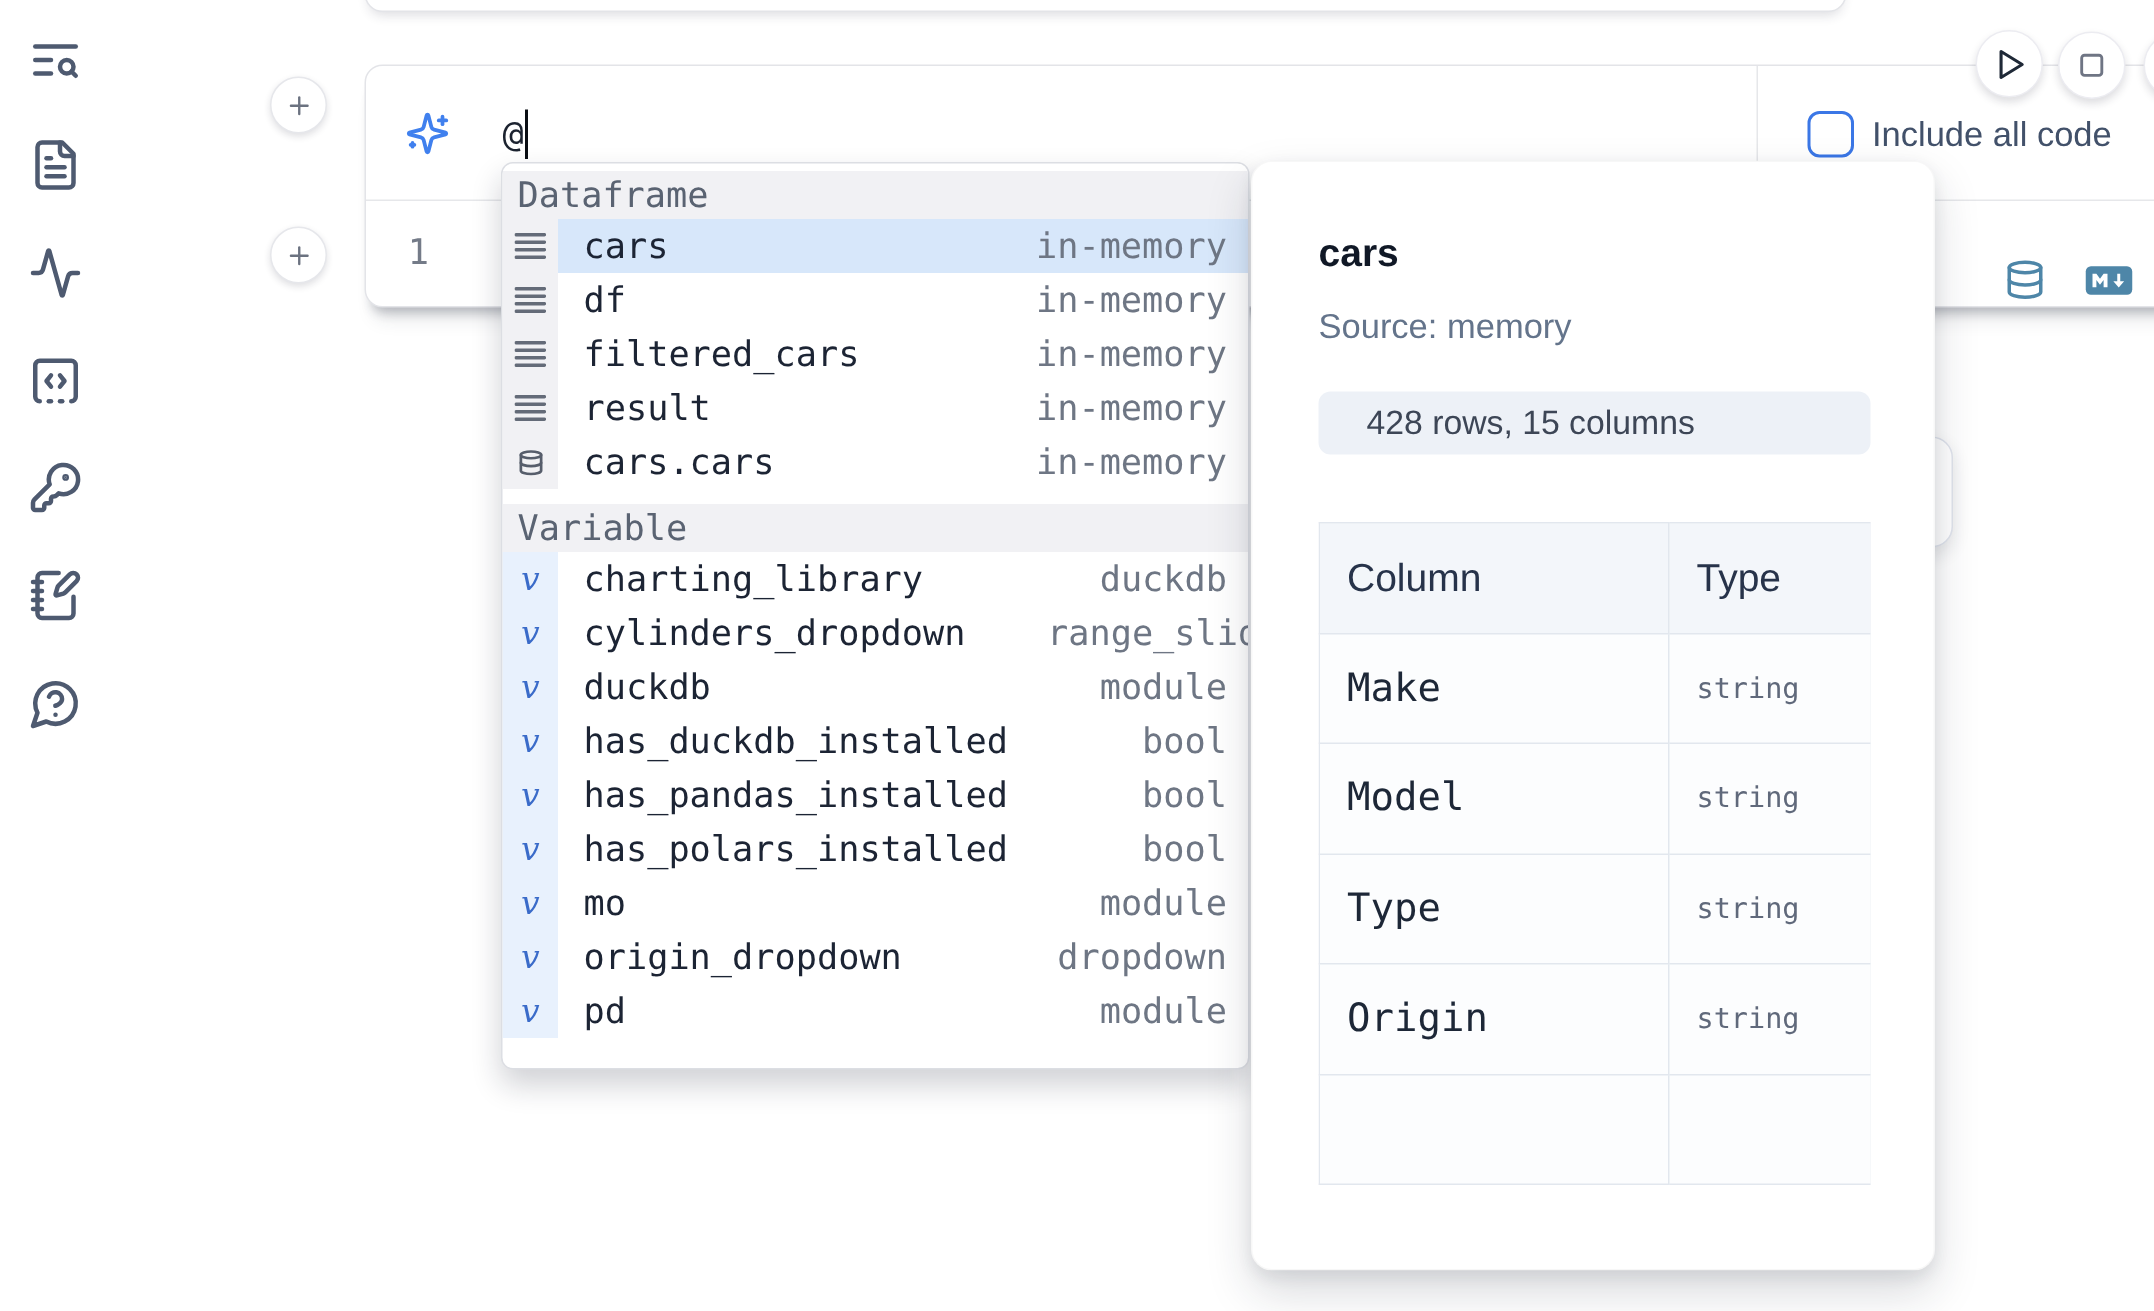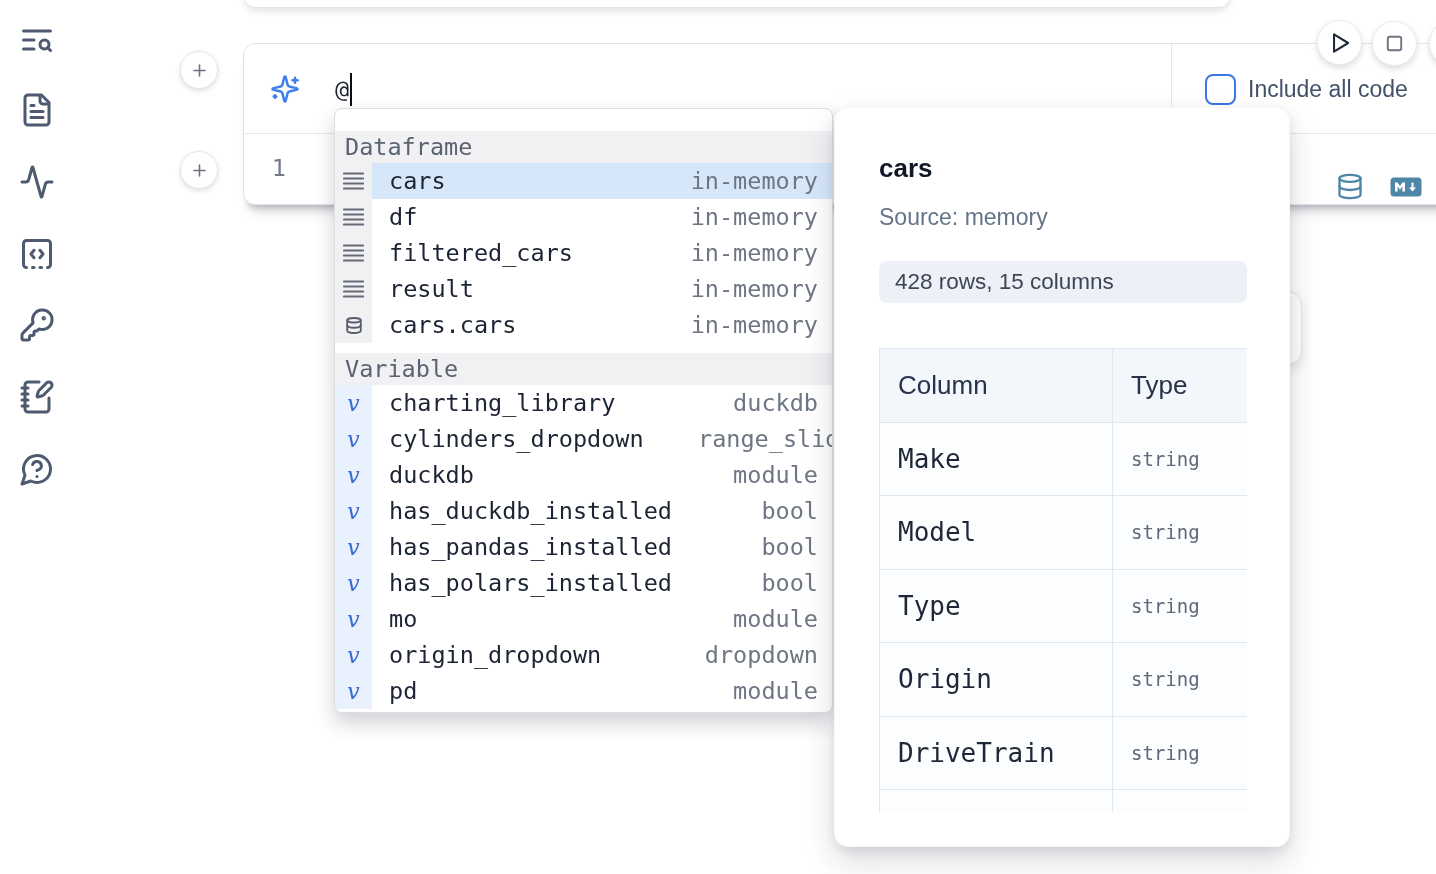--- a/index.html
+++ b/index.html
@@ -67,21 +67,21 @@
   .ai-floating .bar-icon { width: 4px; height: 18px; background: #8a90a0; border-radius: 1px; margin-right: 8px; flex: 0 0 4px; }
   .ai-floating .ai-label { font-size: 23px; font-weight: bold; color: #2f3949; }
 
   
   .dropdown { position: absolute; left: 334px; top: 108px; width: 499px; height: 605px;
     background: #fff; border: 1px solid #dcdee3; border-radius: 8px;
     box-shadow: 0 10px 20px rgba(20,25,45,.2); z-index: 4; overflow: hidden; }
   .dd-inner { padding-top: 5px; }
   .dd-section-header { height: 32px; margin-top: 10px; background: #f1f1f4; display: flex;
     align-items: center; padding-left: 10px; font-size: 23.5px; color: #5a6372; }
-  .dd-section-header.first { margin-top: 17px; }
+  .dd-section-header.first { margin-top: 0; }
   .dd-item { height: 36px; display: flex; align-items: stretch; cursor: pointer; }
   .dd-gutter { width: 37px; flex: 0 0 37px; display: flex; align-items: center; justify-content: center; }
   .dd-gutter.kind-dataframe, .dd-gutter.kind-table { background: #f1f1f4; }
   .dd-gutter.kind-variable { background: #e8f1fd; }
   .dd-content { flex: 1 1 auto; display: flex; align-items: center; padding-left: 17px;
     padding-right: 14px; min-width: 0; column-gap: 16px; }
   .dd-item.selected .dd-content { background: #d7e7fa; }
   .dd-label { font-size: 23.5px; color: #1c2434; white-space: pre; }
   .dd-detail { margin-left: auto; font-size: 23.5px; color: #6e7684; white-space: pre;
     overflow: hidden; flex: 0 1 auto; }
@@ -91,21 +91,21 @@
 
   
   .panel { position: absolute; left: 834px; top: 107px; width: 456px; height: 740px;
     background: #fff; border-radius: 14px; border: 1px solid rgba(0,0,0,.03);
     box-shadow: 0 4px 10px rgba(30,35,55,.08), 0 14px 30px rgba(30,35,55,.17);
     z-index: 5; }
   .panel-title { position: absolute; left: 44px; top: 45px; font-size: 26px; font-weight: bold; color: #101826; }
   .panel-source { position: absolute; left: 44px; top: 96px; font-size: 23px; color: #64748b; }
   .panel-stats { position: absolute; left: 44px; top: 153px; width: 368px; height: 42px;
     background: #edf1f7; border-radius: 8px; display: flex; align-items: center;
-    padding-left: 16px; font-size: 22.5px; color: #3d4656; }
+    padding-left: 32px; font-size: 22.5px; color: #3d4656; }
   .panel-table-wrap { position: absolute; left: 44px; top: 240px; width: 368px; height: 464px; overflow: hidden; }
   .ptable { border-collapse: collapse; width: 368px; table-layout: fixed; }
   .ptable col.c1 { width: 233px; }
   .ptable col.c2 { width: 135px; }
   .ptable th, .ptable td { border: 1px solid #e2e7ee; height: 73.5px; padding: 0 0 0 18px;
     text-align: left; vertical-align: middle; font-weight: normal; }
   .ptable th { background: #f3f6fa; font-size: 26px; color: #27334a; }
   .ptable td { background: #fcfdfe; }
   .ptable td.col-name { font-family: "DejaVu Sans Mono", monospace; font-size: 26px; color: #1d2737; }
   .ptable td.col-type { font-family: "DejaVu Sans Mono", monospace; font-size: 19px; color: #60697b; }
@@ -415,23 +415,19 @@
           </tr>
           <tr>
             <td class="col-name">Type</td>
             <td class="col-type">string</td>
           </tr>
           <tr>
             <td class="col-name">Origin</td>
             <td class="col-type">string</td>
           </tr>
           <tr>
-            <td class="col-name">DriveTrain</td>
-            <td class="col-type">string</td>
-          </tr>
-          <tr>
             <td class="col-name"></td>
             <td class="col-type"></td>
           </tr>
         </tbody>
     </table>
   </div>
 </div>
 
 </body></html>

